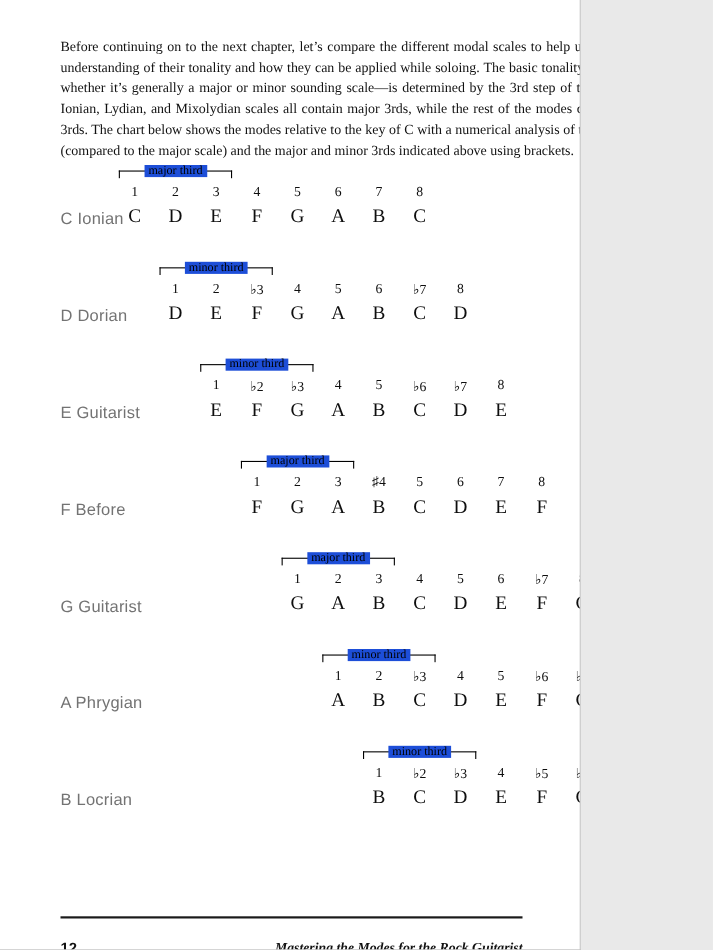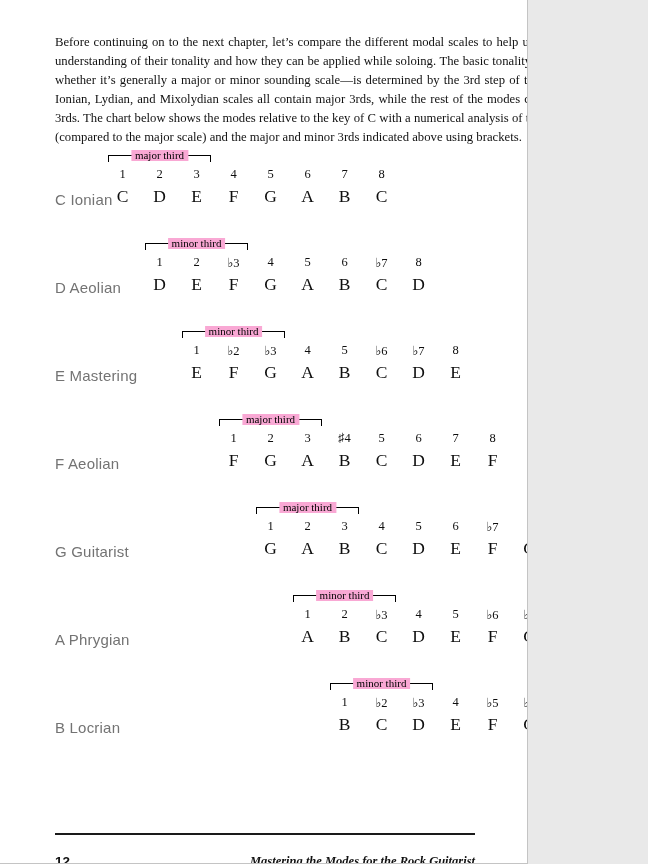--- a/index.html
+++ b/index.html
@@ -68,21 +68,21 @@
     height: 7px;
     background: #000;
   }
   .bracket .tick.left  { left: 0; }
   .bracket .tick.right { right: 0; }
   .bracket .label {
     position: absolute;
     top: 0;
     left: 50%;
     transform: translateX(-50%);
-    background: #f9a8d4;
+    background: #1d4ed8;
     padding: 0 4px;
     font-size: 11px;
     line-height: 11px;
     white-space: nowrap;
     color: #000;
   }
   .degrees-row, .notes-row { display: flex; }
   .degrees-row {
     height: 22px;
     padding-top: 3px;
@@ -163,21 +163,21 @@
           <span class="cell">E</span>
           <span class="cell">F</span>
           <span class="cell">G</span>
           <span class="cell">A</span>
           <span class="cell">B</span>
           <span class="cell">C</span>
         </div>
   </div>
 
   <div class="mode-block">
-    <span class="mode-name">D Aeolian</span>
+    <span class="mode-name">D Dorian</span>
     <div class="bracket-row">
       <div class="bracket" style="margin-left: 90px;">
         <span class="hline"></span>
         <span class="tick left"></span>
         <span class="tick right"></span>
         <span class="label">minor third</span>
       </div>
     </div>
     <div class="degrees-row" style="margin-left: 86px;">
           <span class="cell">1</span>
@@ -195,21 +195,21 @@
           <span class="cell">F</span>
           <span class="cell">G</span>
           <span class="cell">A</span>
           <span class="cell">B</span>
           <span class="cell">C</span>
           <span class="cell">D</span>
         </div>
   </div>
 
   <div class="mode-block">
-    <span class="mode-name">E Mastering</span>
+    <span class="mode-name">E Guitarist</span>
     <div class="bracket-row">
       <div class="bracket" style="margin-left: 127px;">
         <span class="hline"></span>
         <span class="tick left"></span>
         <span class="tick right"></span>
         <span class="label">minor third</span>
       </div>
     </div>
     <div class="degrees-row" style="margin-left: 123px;">
           <span class="cell">1</span>
@@ -227,21 +227,21 @@
           <span class="cell">G</span>
           <span class="cell">A</span>
           <span class="cell">B</span>
           <span class="cell">C</span>
           <span class="cell">D</span>
           <span class="cell">E</span>
         </div>
   </div>
 
   <div class="mode-block">
-    <span class="mode-name">F Aeolian</span>
+    <span class="mode-name">F Before</span>
     <div class="bracket-row">
       <div class="bracket" style="margin-left: 164px;">
         <span class="hline"></span>
         <span class="tick left"></span>
         <span class="tick right"></span>
         <span class="label">major third</span>
       </div>
     </div>
     <div class="degrees-row" style="margin-left: 160px;">
           <span class="cell">1</span>

